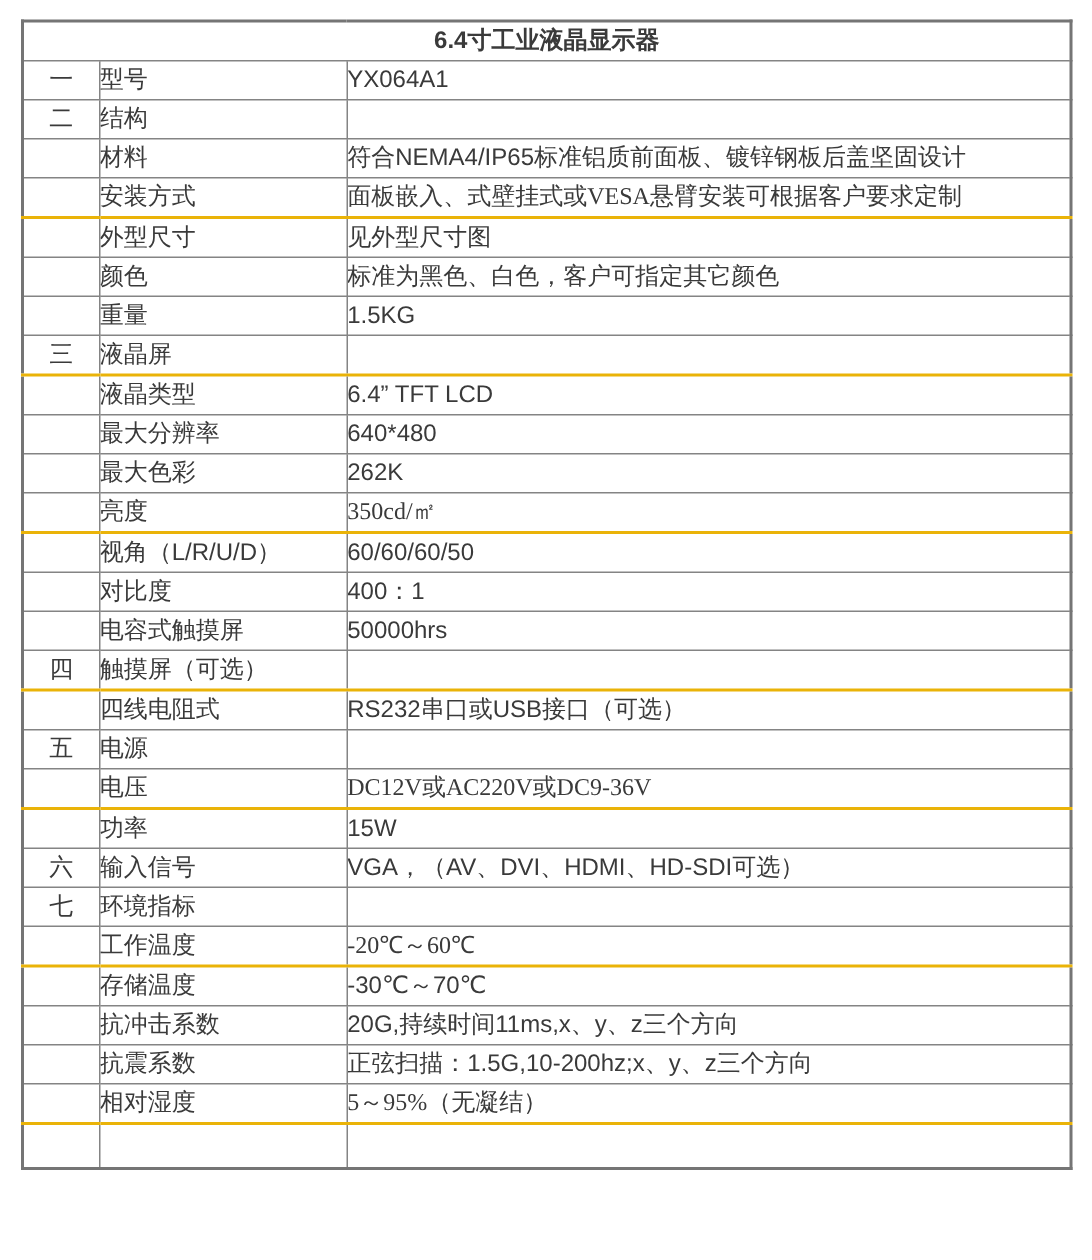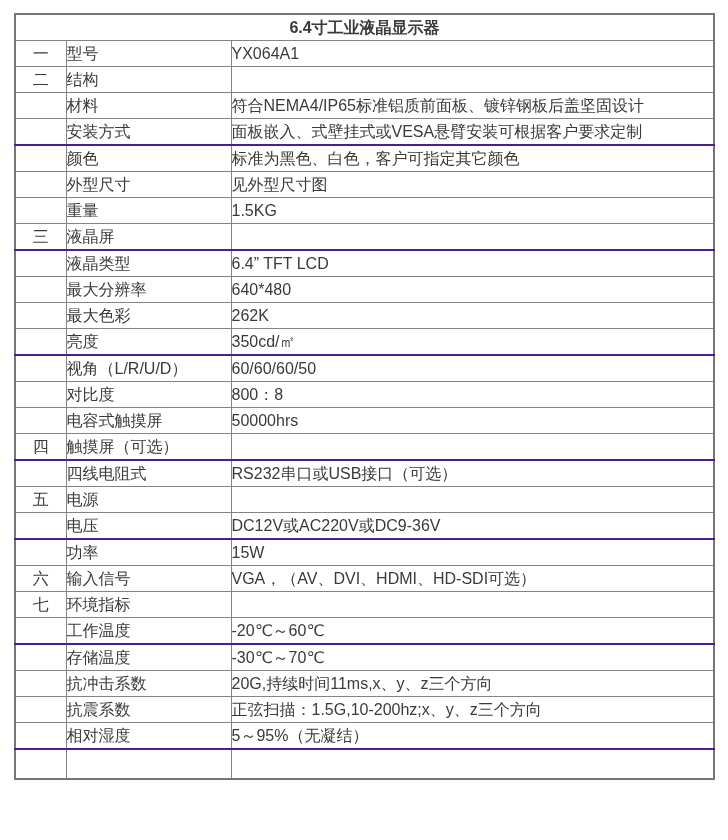--- a/index.html
+++ b/index.html
@@ -41,21 +41,21 @@
     height: 54px;
     vertical-align: top;
     text-align: center;
     font-size: 19px;
     font-weight: bold;
     color: #0d0d0d;
     padding-top: 5px;
     line-height: 24px;
     border-bottom: 3px solid #212121;
   }
-  tr.section-end td { border-bottom: 2px solid #4c1d95; }
+  tr.section-end td { border-bottom: 2px solid #eab308; font-family: Liberation Serif, serif; }
   tr.last-row td { height: 30px; }
   td.col-num   { text-align: center; }
   td.col-label { padding-left: 10px; margin-top: 28px; }
   td.col-value { padding-left: 13px; }
 </style>
 </head>
 <body>
 
 <div class="page">
   <div class="spec-table-wrap">
@@ -86,30 +86,30 @@
             <td class="col-label">材料</td>
             <td class="col-value">符合NEMA4/IP65标准铝质前面板、镀锌钢板后盖坚固设计</td>
           </tr>
           <tr class="section-end">
             <td class="col-num"></td>
             <td class="col-label">安装方式</td>
             <td class="col-value">面板嵌入、式壁挂式或VESA悬臂安装可根据客户要求定制</td>
           </tr>
           <tr>
             <td class="col-num"></td>
+            <td class="col-label">外型尺寸</td>
+            <td class="col-value">见外型尺寸图</td>
+          </tr>
+          <tr>
+            <td class="col-num"></td>
             <td class="col-label">颜色</td>
             <td class="col-value">标准为黑色、白色，客户可指定其它颜色</td>
           </tr>
           <tr>
             <td class="col-num"></td>
-            <td class="col-label">外型尺寸</td>
-            <td class="col-value">见外型尺寸图</td>
-          </tr>
-          <tr>
-            <td class="col-num"></td>
             <td class="col-label">重量</td>
             <td class="col-value">1.5KG</td>
           </tr>
           <tr class="section-end">
             <td class="col-num">三</td>
             <td class="col-label">液晶屏</td>
             <td class="col-value"></td>
           </tr>
           <tr>
             <td class="col-num"></td>
@@ -132,21 +132,21 @@
             <td class="col-value">350cd/㎡</td>
           </tr>
           <tr>
             <td class="col-num"></td>
             <td class="col-label">视角（L/R/U/D）</td>
             <td class="col-value">60/60/60/50</td>
           </tr>
           <tr>
             <td class="col-num"></td>
             <td class="col-label">对比度</td>
-            <td class="col-value">800：8</td>
+            <td class="col-value">400：1</td>
           </tr>
           <tr>
             <td class="col-num"></td>
             <td class="col-label">电容式触摸屏</td>
             <td class="col-value">50000hrs</td>
           </tr>
           <tr class="section-end">
             <td class="col-num">四</td>
             <td class="col-label">触摸屏（可选）</td>
             <td class="col-value"></td>

